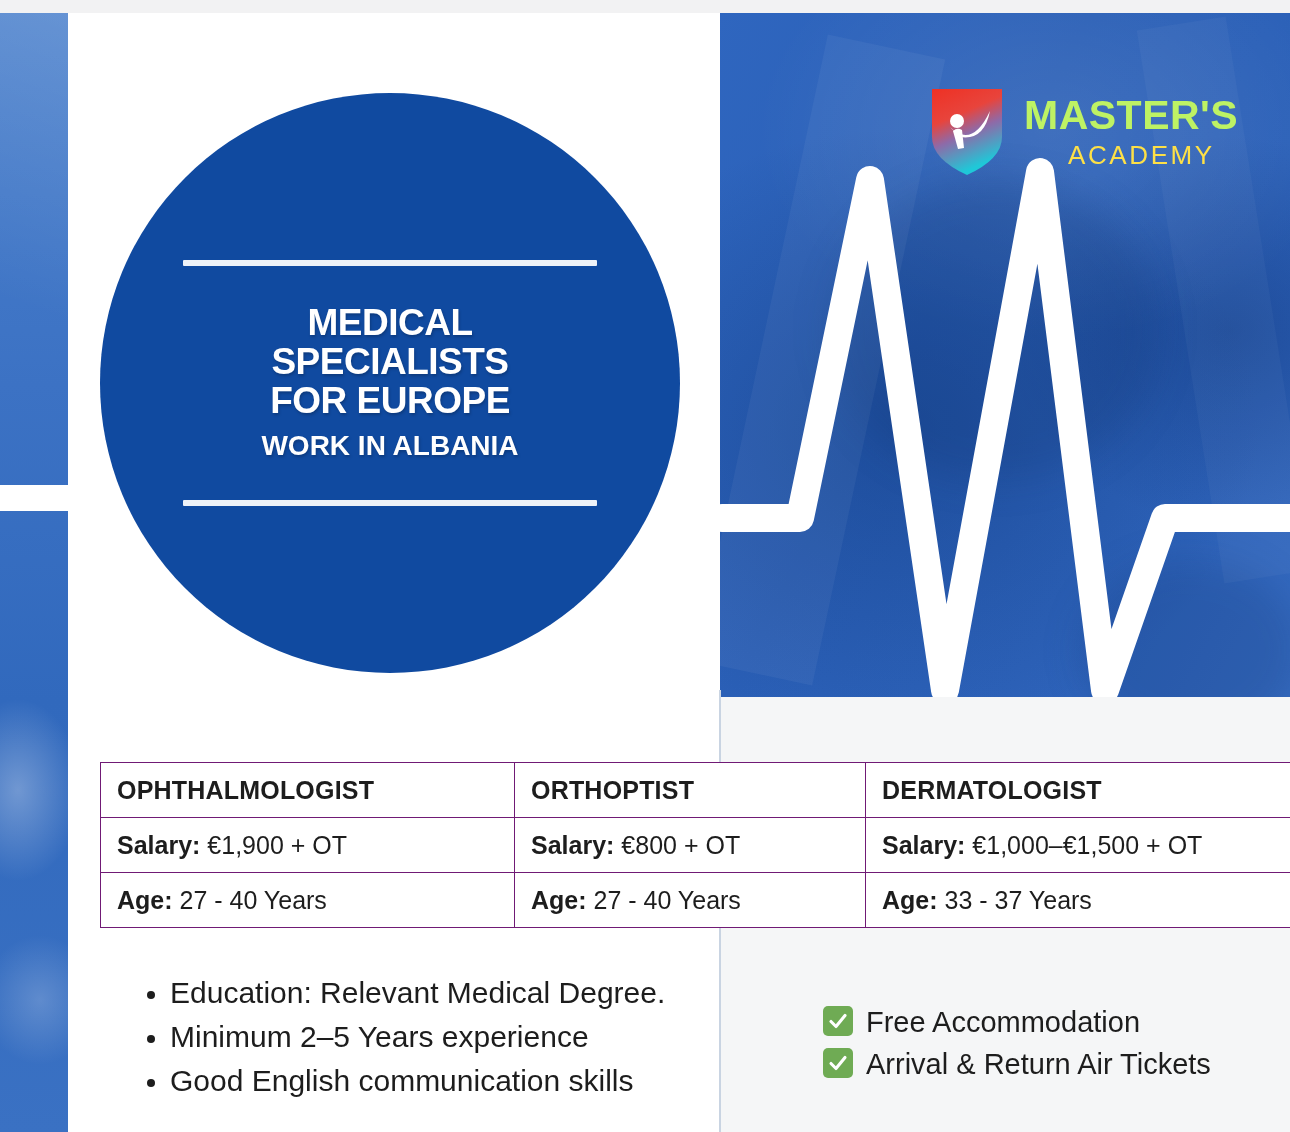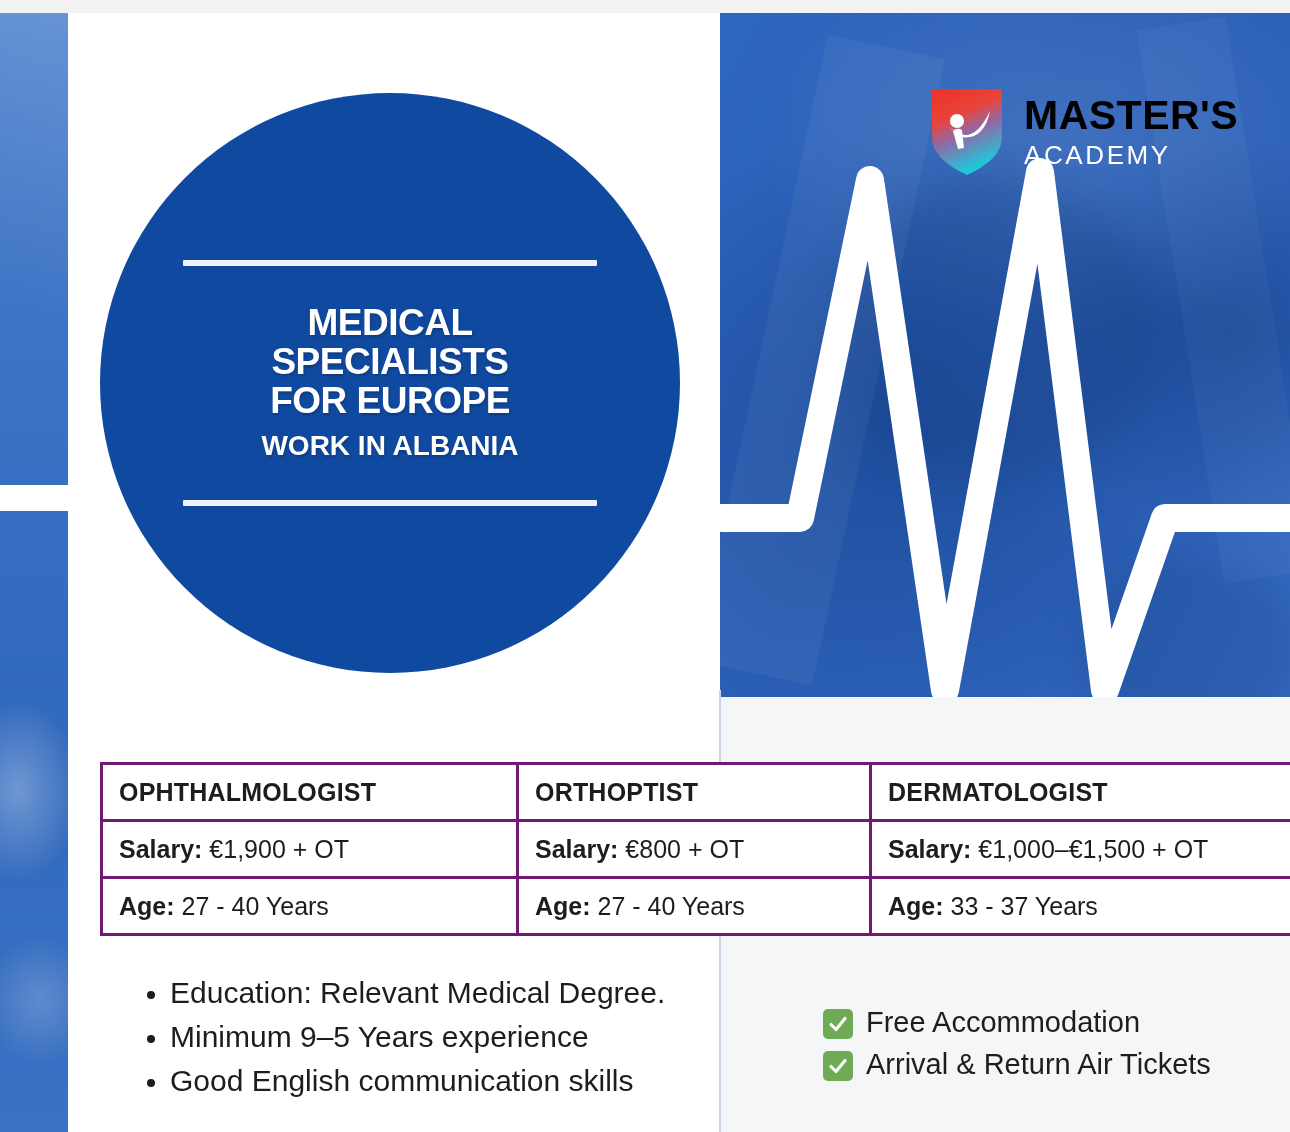--- a/index.html
+++ b/index.html
@@ -82,32 +82,32 @@
   .badge h2{
     margin:10px 0 0 0;color:#ffffff;text-align:center;
     font-size:28px;line-height:1.05;font-weight:700;letter-spacing:0px;
     text-shadow:1px 2px 3px rgba(0,0,0,.22);
   }
 
   
   .logo{position:absolute;left:928px;top:85px;display:flex;align-items:center;gap:18px;}
   .logo-shield{position:relative;width:78px;height:92px;}
   .logo-text{display:flex;flex-direction:column;line-height:1;}
-  .logo-text .l1{color:#000000;font-size:41px;font-weight:700;letter-spacing:.5px;}
-  .logo-text .l2{color:#ffffff;font-size:26px;font-weight:400;letter-spacing:2.6px;margin-top:6px;}
+  .logo-text .l1{color:#bef264;font-size:41px;font-weight:700;letter-spacing:.5px;}
+  .logo-text .l2{color:#fde047;font-size:26px;font-weight:400;letter-spacing:2.6px;margin-top:6px;margin-left:44px;}
 
   
   .jobs-table{
     position:absolute;left:100px;top:762px;width:1138px;
     border-collapse:collapse;
     background:#ffffff;
     table-layout:fixed;
   }
   .jobs-table td{
-    border:3px solid #701a75;
+    border:1px solid #701a75;
     padding:11px 16px;
     font-size:25px;color:#1d1d1d;
     height:32px;vertical-align:middle;
     white-space:nowrap;
   }
   .jobs-table td.c1{width:381px;}
   .jobs-table td.c2{width:318px;}
   .jobs-table td.c3{width:439px;}
   .jobs-table tr.head td{font-weight:700;letter-spacing:.2px;font-size:25px;}
   .jobs-table b{font-weight:700;}
@@ -117,21 +117,21 @@
     position:absolute;left:118px;top:963px;margin:8px;padding:0 0 0 44px;
     list-style:disc;
   }
   .reqs li{
     font-size:30px;color:#1d1d1d;line-height:1.47;
   }
   .reqs li::marker{font-size:26px;}
 
   
   .benefits{position:absolute;left:779px;top:1006px;}
-  .benefit{display:flex;align-items:flex-end;gap:13px;margin-bottom:9px;padding-left:44px;}
+  .benefit{display:flex;align-items:flex-start;gap:13px;margin-bottom:9px;padding-left:44px;}
   .chk{
     width:30px;height:30px;border-radius:5px;background:#6fab54;
     display:flex;align-items:center;justify-content:center;flex:none;
   }
   .benefit span.txt{font-size:29px;color:#1d1d1d;}
 </style>
 </head>
 <body>
 
 <div id="poster">
@@ -199,21 +199,21 @@
       <tr>
         <td class="c1"><b>Age:</b> <span>27 - 40 Years</span></td>
         <td class="c2"><b>Age:</b> <span>27 - 40 Years</span></td>
         <td class="c3"><b>Age:</b> <span>33 - 37 Years</span></td>
       </tr>
     </tbody>
   </table>
 
   <ul class="reqs">
     <li>Education: Relevant Medical Degree.</li>
-    <li>Minimum 9–5 Years experience</li>
+    <li>Minimum 2–5 Years experience</li>
     <li>Good English communication skills</li>
   </ul>
 
   <div class="benefits">
     <div class="benefit">
       <span class="chk">
         <svg width="22" height="22" viewBox="0 0 22 22">
             <path d="M4 11.5 L9 16.5 L18 5.5" fill="none" stroke="#ffffff" stroke-width="3.1" stroke-linecap="round" stroke-linejoin="round"></path>
           </svg>
       </span>

